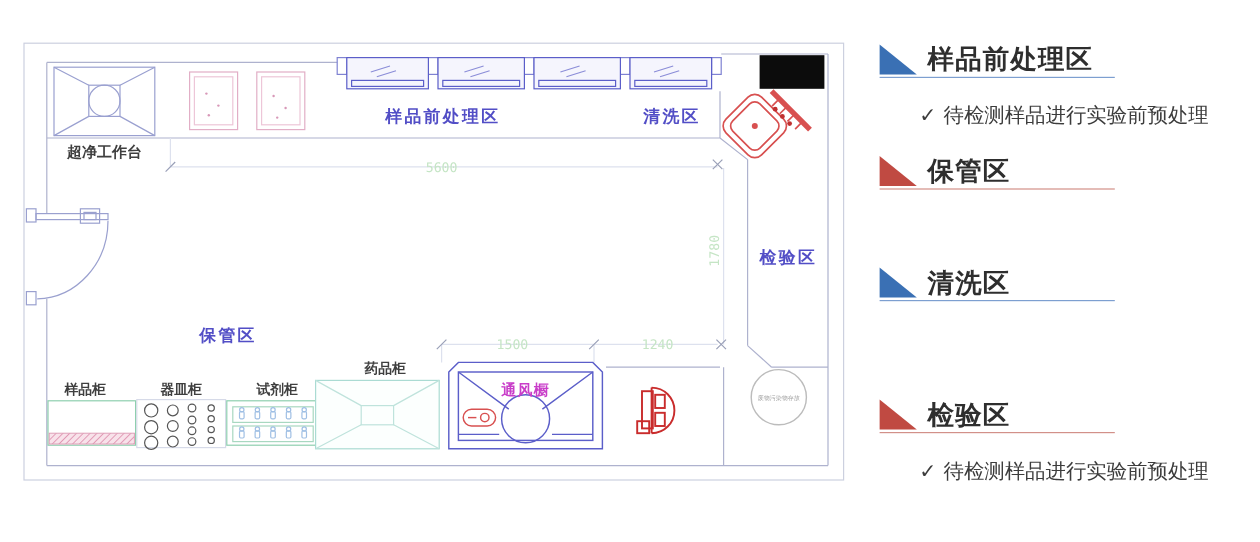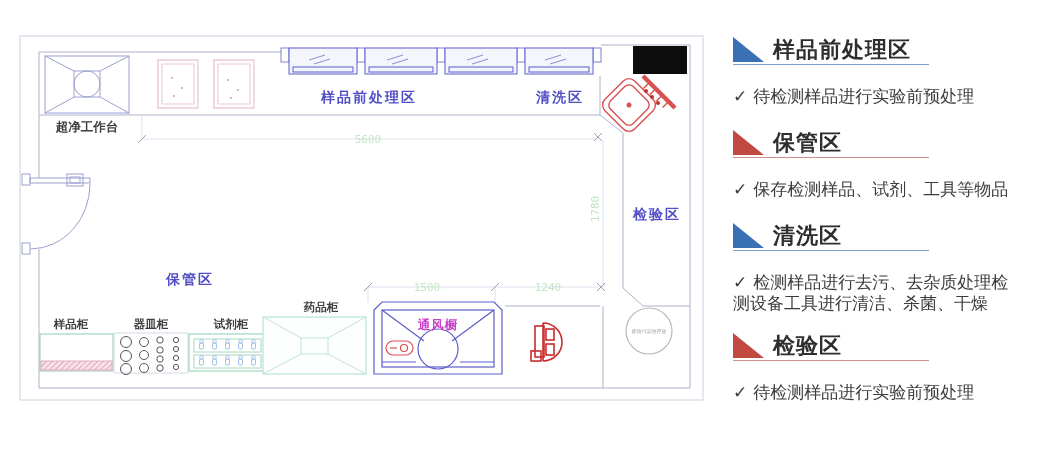--- a/index.html
+++ b/index.html
@@ -14,21 +14,21 @@
   .hood-label{font-family:"DejaVu Serif",serif;font-weight:bold;fill:#c93ec9;letter-spacing:1px;}
   .micro-text{font-family:"Liberation Sans",sans-serif;fill:#a3a3a3;}
 
   
   .right-panel{position:absolute;left:715px;top:0;width:335px;height:452px;}
   .legend-section{position:absolute;left:18px;width:310px;}
   .legend-header{display:flex;align-items:flex-end;height:29px;}
   .tri{width:0;height:0;border-bottom:25px solid #3a70b4;border-right:31px solid transparent;flex:0 0 auto;}
   .legend-title{font-size:22px;font-weight:700;color:#2e2e2e;margin-left:9px;letter-spacing:1px;line-height:25px;}
   .legend-underline{width:196px;height:1px;background:#7d9fd0;margin-top:2px;}
-  .legend-desc{margin-top:21px;width:284px;font-size:17px;line-height:21px;color:#3c3c3c;}
+  .legend-desc{margin-top:21px;width:284px;font-size:17px;line-height:21px;color:#3c3c3c;margin-left:33px;}
   .check{margin-right:6px;color:#3c3c3c;}
 </style>
 </head>
 <body>
 
 <div class="plan-wrap">
 <svg width="712" height="452" viewBox="0 0 712 452" xmlns="http://www.w3.org/2000/svg">
   <defs>
     <pattern id="pinkhatch" width="4" height="4" patternUnits="userSpaceOnUse" patternTransform="rotate(45)">
       <rect width="4" height="4" fill="#f8e2ea"></rect>
@@ -219,30 +219,28 @@
     <div class="legend-underline" style="background: rgb(125, 159, 208);"></div>
     <div class="legend-desc"><span class="check">✓</span><span>待检测样品进行实验前预处理</span></div>
   </div>
 
   <div class="legend-section" style="top:126px">
     <div class="legend-header">
       <span class="tri" style="border-bottom-color: rgb(192, 74, 66);"></span>
       <span class="legend-title">保管区</span>
     </div>
     <div class="legend-underline" style="background: rgb(210, 144, 137);"></div>
-    <div class="legend-desc"><span class="check">✓</span><span>保存检测样品、试剂、工具等物品</span></div>
   </div>
 
   <div class="legend-section" style="top:219px">
     <div class="legend-header">
       <span class="tri" style="border-bottom-color: rgb(58, 112, 180);"></span>
       <span class="legend-title">清洗区</span>
     </div>
     <div class="legend-underline" style="background: rgb(125, 159, 208);"></div>
-    <div class="legend-desc"><span class="check">✓</span><span>检测样品进行去污、去杂质处理检测设备工具进行清洁、杀菌、干燥</span></div>
   </div>
 
   <div class="legend-section" style="top:329px">
     <div class="legend-header">
       <span class="tri" style="border-bottom-color: rgb(192, 74, 66);"></span>
       <span class="legend-title">检验区</span>
     </div>
     <div class="legend-underline" style="background: rgb(210, 144, 137);"></div>
     <div class="legend-desc"><span class="check">✓</span><span>待检测样品进行实验前预处理</span></div>
   </div>

